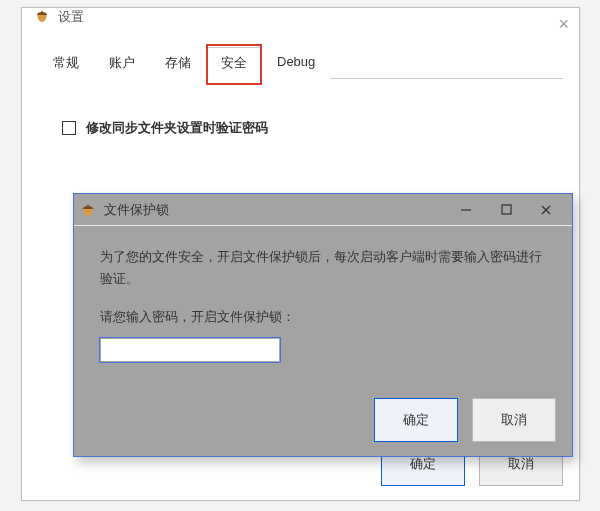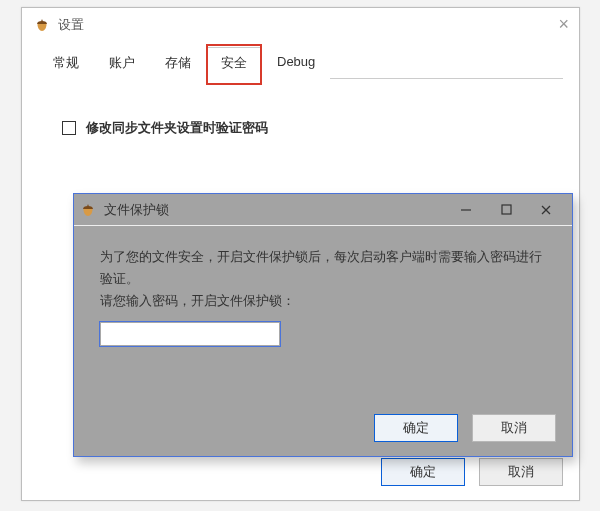--- a/index.html
+++ b/index.html
@@ -16,21 +16,21 @@
       position: absolute;
       left: 21px; top: 7px;
       width: 559px; height: 494px;
       background: #fff;
       border: 1px solid #bdbdbd;
       box-shadow: 0 0 2px rgba(0,0,0,0.1);
     }
     .titlebar {
       height: 34px;
       display: flex;
-      align-items: center;
+      align-items: flex-start;
       padding: 0 8px;
       color: #555;
       position: relative;
     }
     .titlebar .acorn { margin-left: 4px; margin-right: 8px; }
     .titlebar .close {
       position: absolute; right: 10px; top: 6px;
       font-size: 18px; font-weight: 300; color: #999;
       cursor: pointer;
     }
@@ -96,21 +96,21 @@
       background:#fff;
     }
     .chk.checked::before { content:"✓"; }
 
     .bottom-bar {
       position:absolute;
       right: 16px; bottom: 14px;
       display:flex; gap:14px;
     }
     .btn {
-      min-width: 84px; height: 28px;
+      min-width: 84px; height: 44px;
       border: 1px solid #b7b7b7;
       background: #eee;
       display:flex; align-items:center; justify-content:center;
       cursor:pointer; font-size:13px;
       color:#333;
     }
     .btn.primary {
       border-color:#0a5fd8;
       background:#eef3f9;
     }
@@ -144,21 +144,21 @@
       cursor:pointer; color:#333;
     }
     .dlg-ctrl svg { display:block; }
 
     .dlg-body {
       padding: 20px 26px 0 26px;
       color:#333;
       font-size:13px;
       line-height: 1.7;
     }
-    .dlg-prompt { }
+    .dlg-prompt { margin-top: 16px; }
     .dlg-input {
       margin-top: 10px;
       width: 180px; height: 24px;
       border:1px solid #a8a8a8;
       padding: 2px 4px;
       font-size:13px;
     }
     .dlg-input.focus {
       outline: 1px solid #4a73d9;
     }

